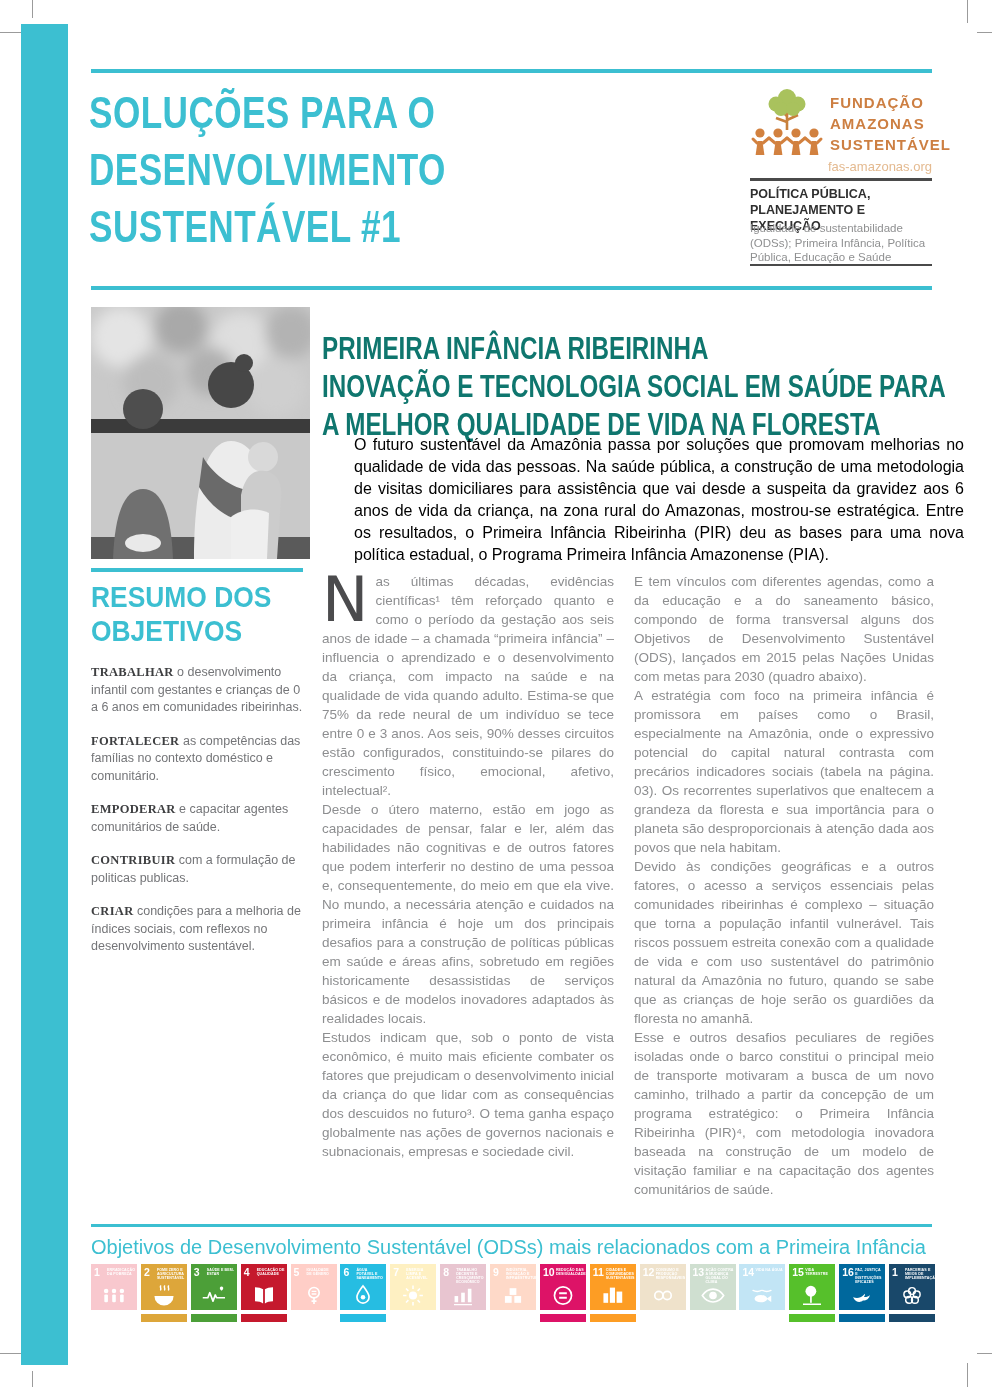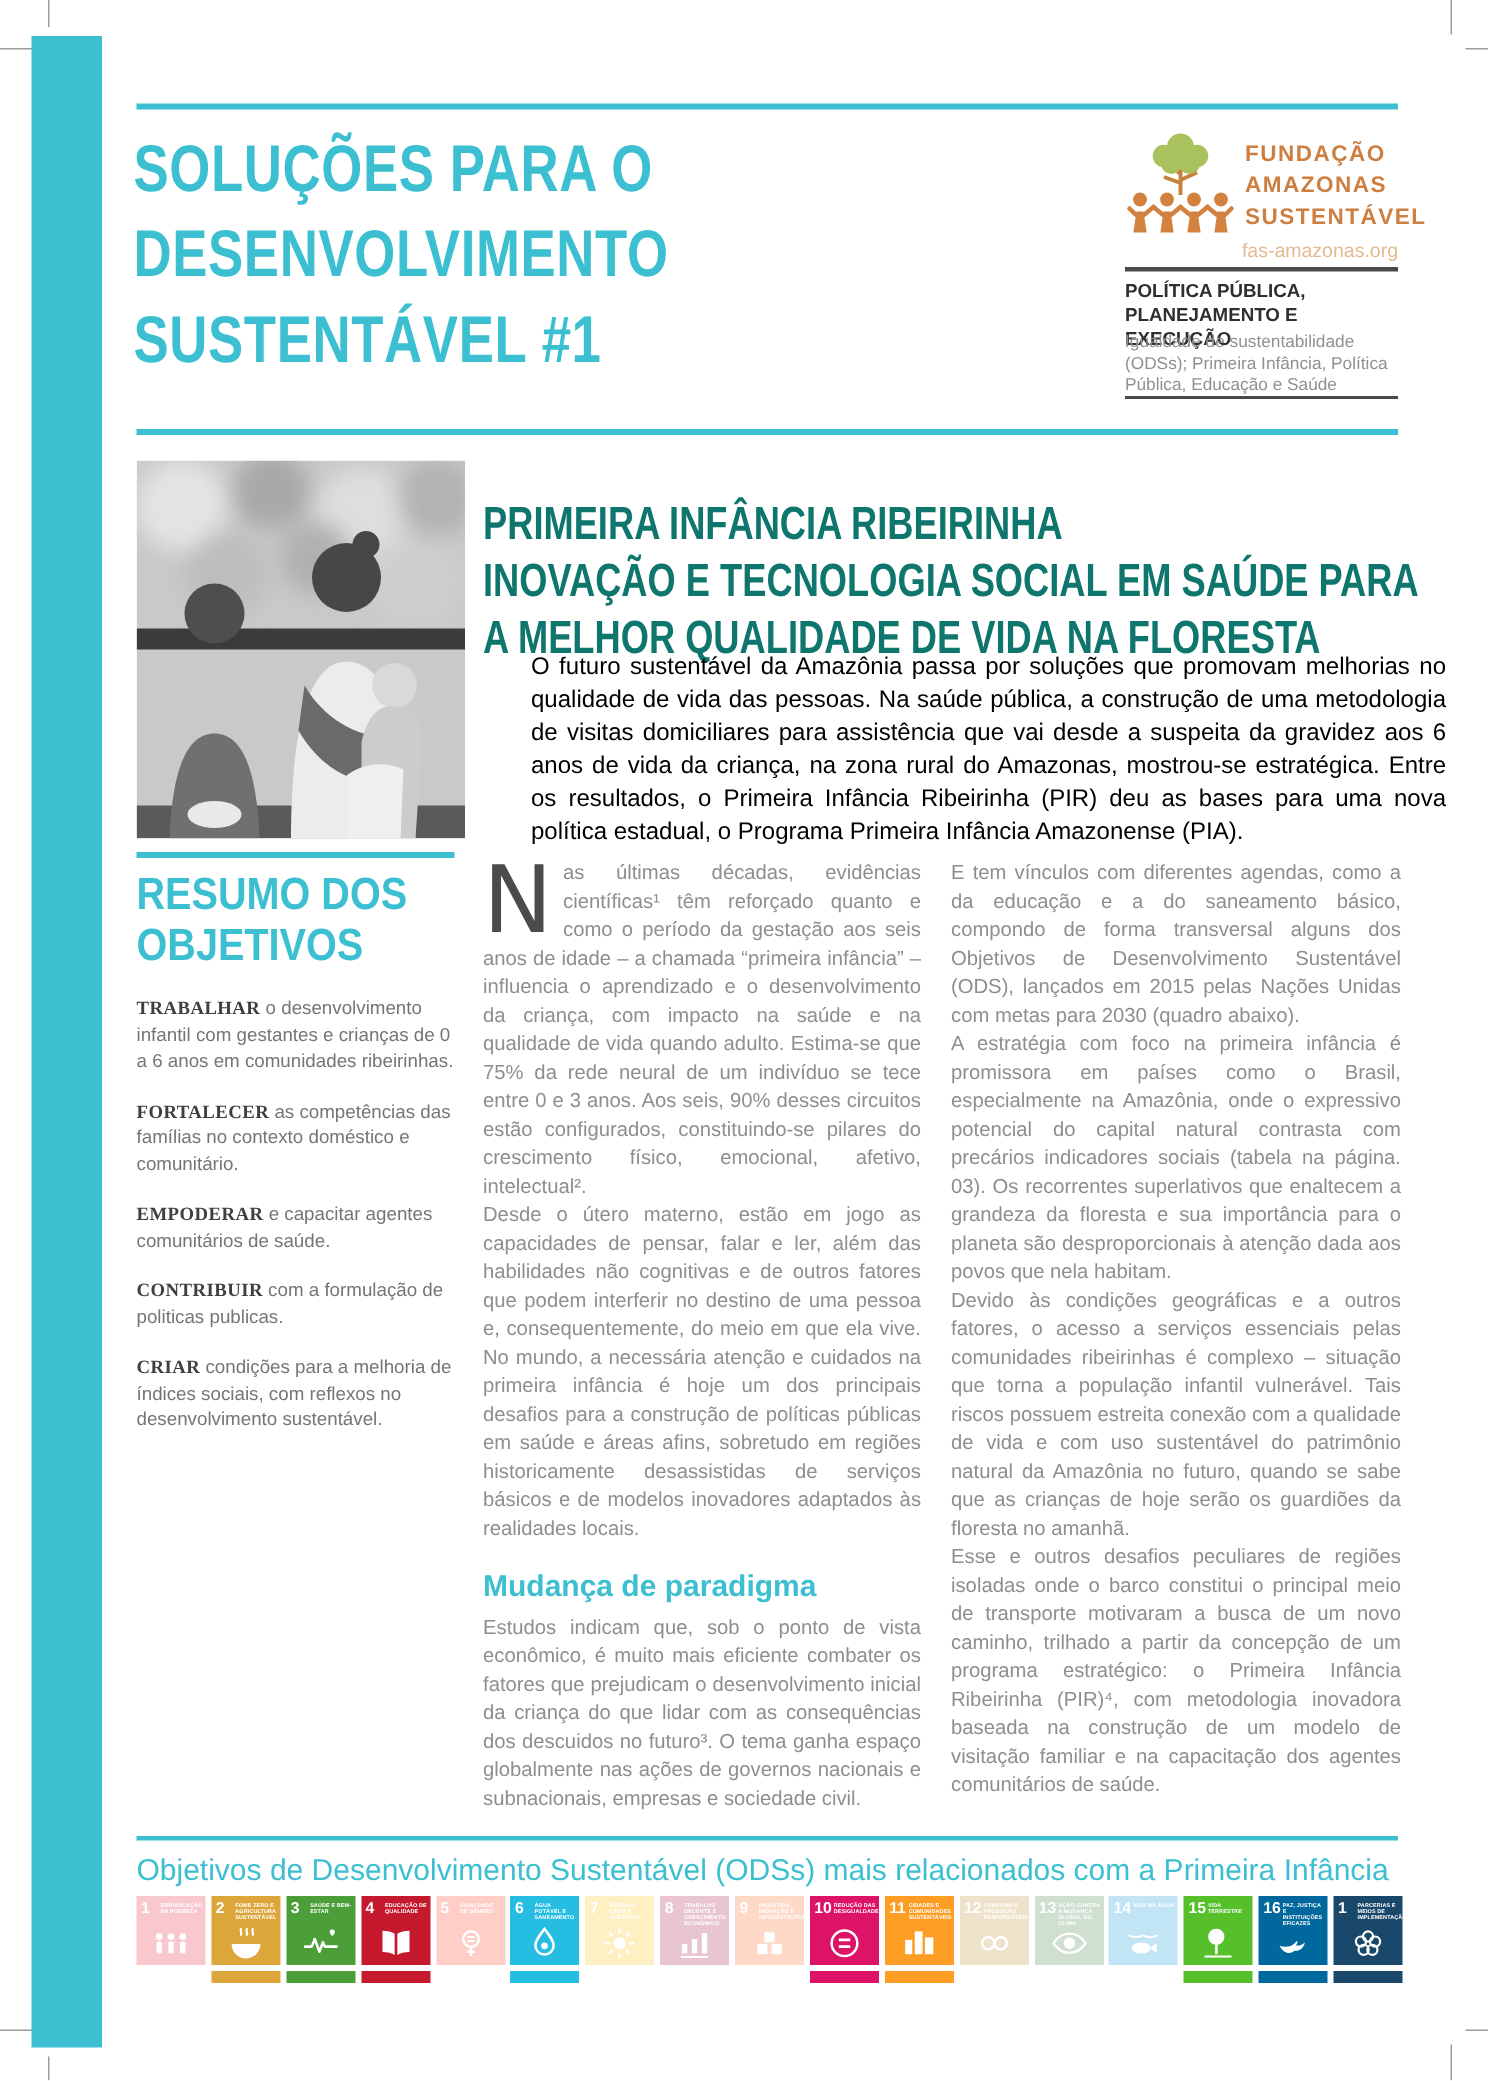--- a/index.html
+++ b/index.html
@@ -207,21 +207,20 @@
       <div class="sb-item"><span class="lead">EMPODERAR</span><span> e capacitar agentes comunitários de saúde.</span></div>
       <div class="sb-item"><span class="lead">CONTRIBUIR</span><span> com a formulação de politicas publicas.</span></div>
       <div class="sb-item"><span class="lead">CRIAR</span><span> condições para a melhoria de índices sociais, com reflexos no desenvolvimento sustentável.</span></div>
     </div>
   </div>
 
   <div class="cols">
     <div class="col col1">
       <p><span class="dropcap">N</span><span>as últimas décadas, evidências científicas¹ têm reforçado quanto e como o período da gestação aos seis anos de idade – a chamada “primeira infância” – influencia o aprendizado e o desenvolvimento da criança, com impacto na saúde e na qualidade de vida quando adulto. Estima-se que 75% da rede neural de um indivíduo se tece entre 0 e 3 anos. Aos seis, 90% desses circuitos estão configurados, constituindo-se pilares do crescimento físico, emocional, afetivo, intelectual².</span></p>
       <p>Desde o útero materno, estão em jogo as capacidades de pensar, falar e ler, além das habilidades não cognitivas e de outros fatores que podem interferir no destino de uma pessoa e, consequentemente, do meio em que ela vive. No mundo, a necessária atenção e cuidados na primeira infância é hoje um dos principais desafios para a construção de políticas públicas em saúde e áreas afins, sobretudo em regiões historicamente desassistidas de serviços básicos e de modelos inovadores adaptados às realidades locais.</p>
-      <div class="col-h2">Mudança de paradigma</div>
       <p>Estudos indicam que, sob o ponto de vista econômico, é muito mais eficiente combater os fatores que prejudicam o desenvolvimento inicial da criança do que lidar com as consequências dos descuidos no futuro³. O tema ganha espaço globalmente nas ações de governos nacionais e subnacionais, empresas e sociedade civil.</p>
     </div>
     <div class="col col2">
       <p>E tem vínculos com diferentes agendas, como a da educação e a do saneamento básico, compondo de forma transversal alguns dos Objetivos de Desenvolvimento Sustentável (ODS), lançados em 2015 pelas Nações Unidas com metas para 2030 (quadro abaixo).</p>
       <p>A estratégia com foco na primeira infância é promissora em países como o Brasil, especialmente na Amazônia, onde o expressivo potencial do capital natural contrasta com precários indicadores sociais (tabela na página. 03). Os recorrentes superlativos que enaltecem a grandeza da floresta e sua importância para o planeta são desproporcionais à atenção dada aos povos que nela habitam.</p>
       <p>Devido às condições geográficas e a outros fatores, o acesso a serviços essenciais pelas comunidades ribeirinhas é complexo – situação que torna a população infantil vulnerável. Tais riscos possuem estreita conexão com a qualidade de vida e com uso sustentável do patrimônio natural da Amazônia no futuro, quando se sabe que as crianças de hoje serão os guardiões da floresta no amanhã.</p>
       <p>Esse e outros desafios peculiares de regiões isoladas onde o barco constitui o principal meio de transporte motivaram a busca de um novo caminho, trilhado a partir da concepção de um programa estratégico: o Primeira Infância Ribeirinha (PIR)⁴, com metodologia inovadora baseada na construção de um modelo de visitação familiar e na capacitação dos agentes comunitários de saúde.</p>
     </div>
   </div>
 

